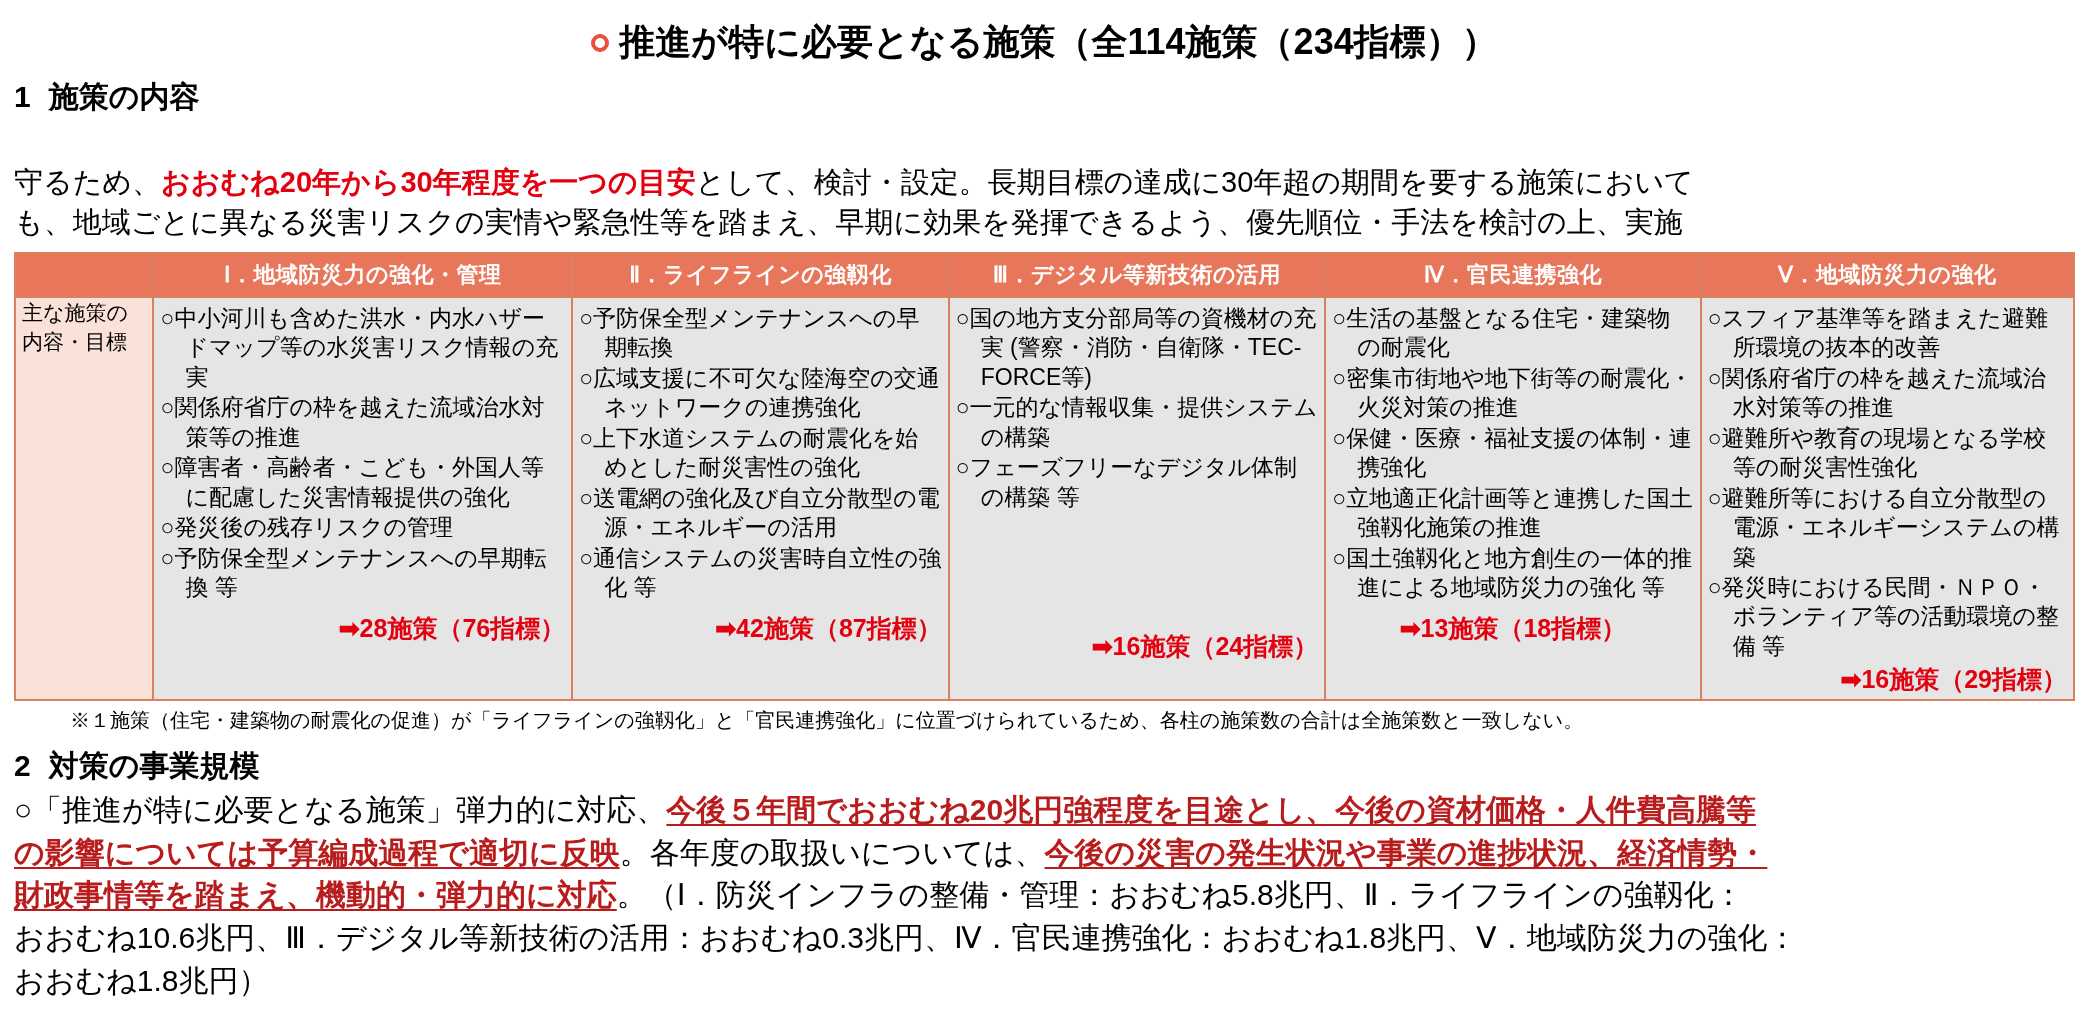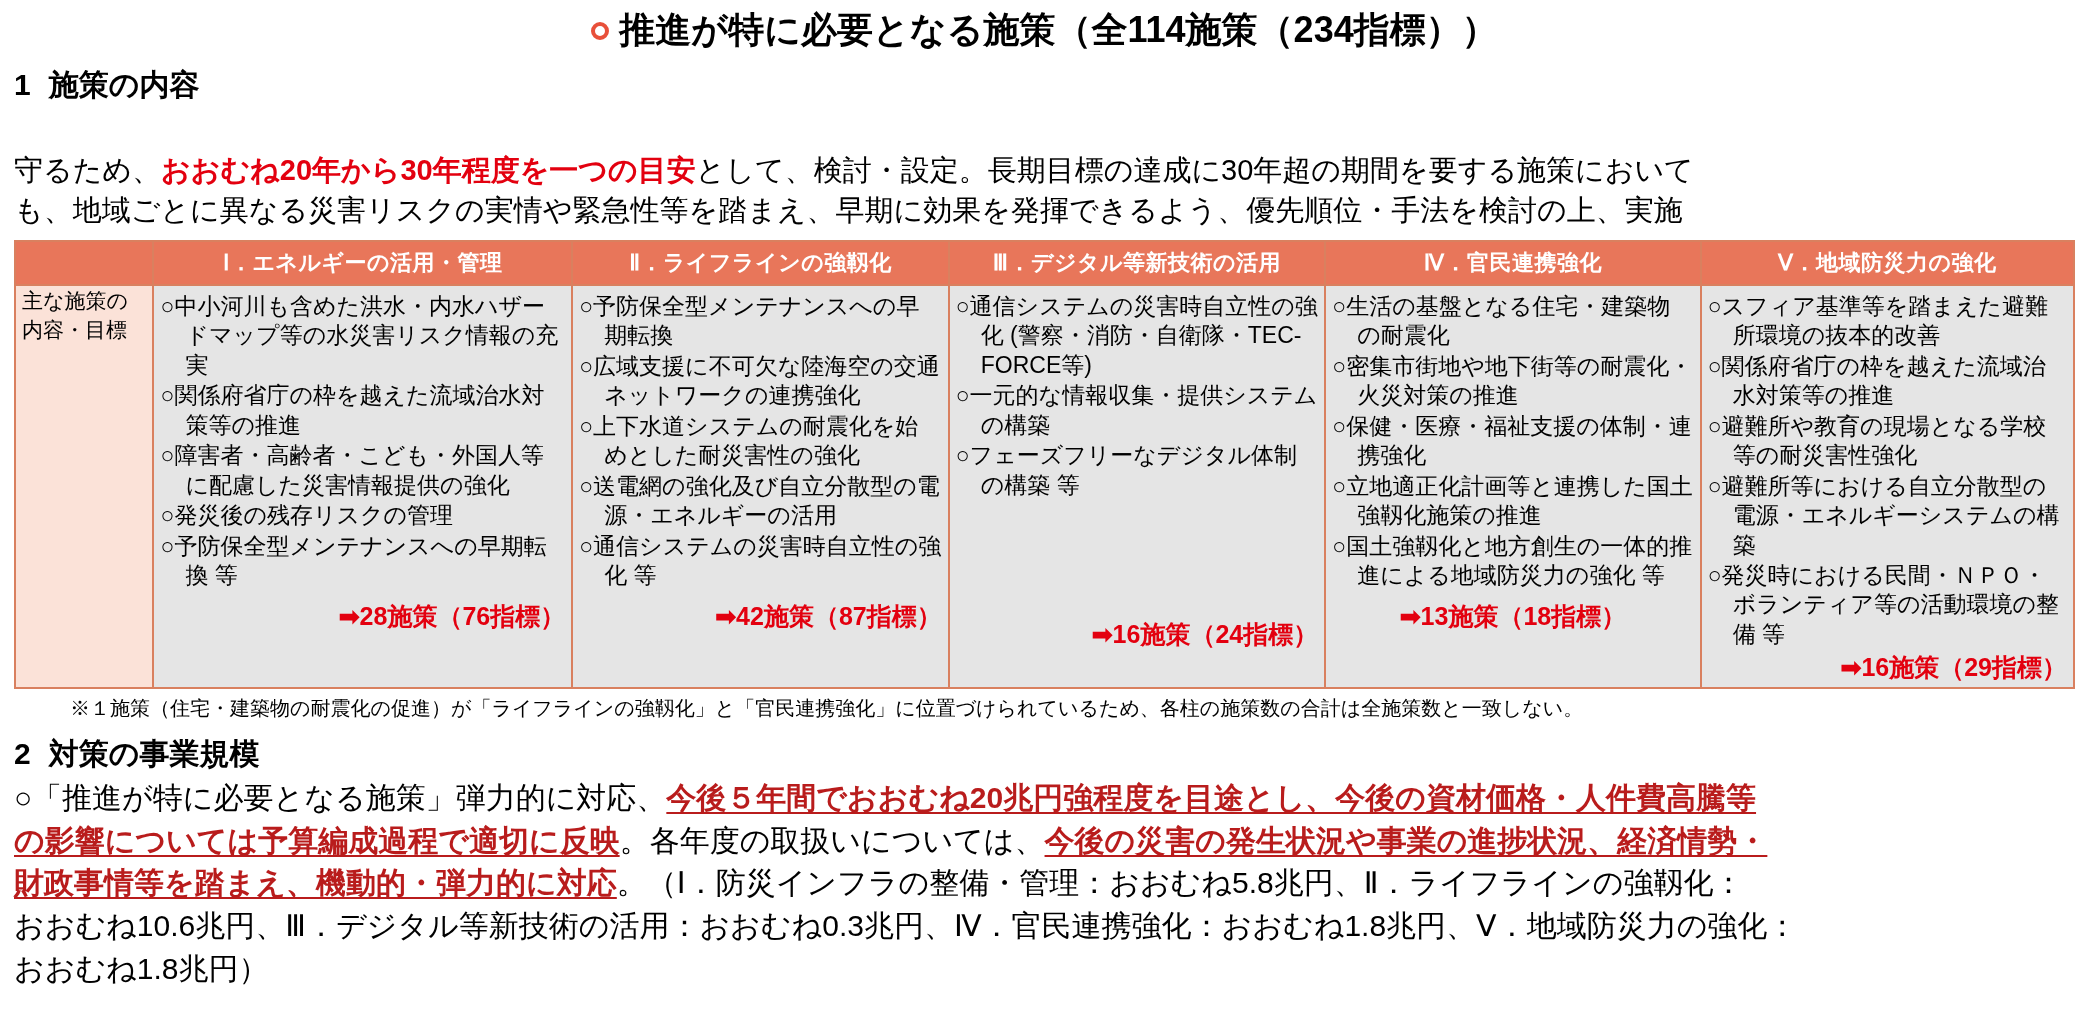--- a/index.html
+++ b/index.html
@@ -21,21 +21,21 @@
     box-sizing: border-box;
     padding: 0 14px;
   }
 
   
   .title-row {
     display: flex;
     align-items: center;
     justify-content: center;
     gap: 10px;
-    padding-top: 6px;
+    padding-top: 18px;
   }
   .title-bullet {
     width: 18px;
     height: 18px;
     border-radius: 50%;
     border: 4px solid #e8503a;
     box-sizing: border-box;
     flex: 0 0 auto;
   }
   .title-text {
@@ -167,21 +167,21 @@
       <col style="width:128px">
       <col style="width:387px">
       <col style="width:348px">
       <col style="width:348px">
       <col style="width:347px">
       <col style="width:345px">
     </colgroup>
     <thead>
       <tr>
         <th style="background:#e8765a;border-color:#d9805f;"></th>
-        <th>Ⅰ．エネルギーの活用・管理</th>
+        <th>Ⅰ．地域防災力の強化・管理</th>
         <th>Ⅱ．ライフラインの強靱化</th>
         <th>Ⅲ．デジタル等新技術の活用</th>
         <th>Ⅳ．官民連携強化</th>
         <th>Ⅴ．地域防災力の強化</th>
       </tr>
     </thead>
     <tbody>
       <tr>
         <td class="rowhead">
           <span>主な施策の</span><br>
@@ -205,21 +205,21 @@
             <li>○広域支援に不可欠な陸海空の交通ネットワークの連携強化</li>
             <li>○上下水道システムの耐震化を始めとした耐災害性の強化</li>
             <li>○送電網の強化及び自立分散型の電源・エネルギーの活用</li>
             <li>○通信システムの災害時自立性の強化 等</li>
           </ul>
           <div class="total">➡42施策（87指標）</div>
         </td>
 
         <td class="cell">
           <ul>
-            <li>○通信システムの災害時自立性の強化 (警察・消防・自衛隊・TEC- FORCE等)</li>
+            <li>○国の地方支分部局等の資機材の充実 (警察・消防・自衛隊・TEC- FORCE等)</li>
             <li>○一元的な情報収集・提供システムの構築</li>
             <li>○フェーズフリーなデジタル体制の構築 等</li>
           </ul>
           <div class="total" style="margin-top:118px;">➡16施策（24指標）</div>
         </td>
 
         <td class="cell">
           <ul>
             <li>○生活の基盤となる住宅・建築物の耐震化</li>
             <li>○密集市街地や地下街等の耐震化・火災対策の推進</li>

